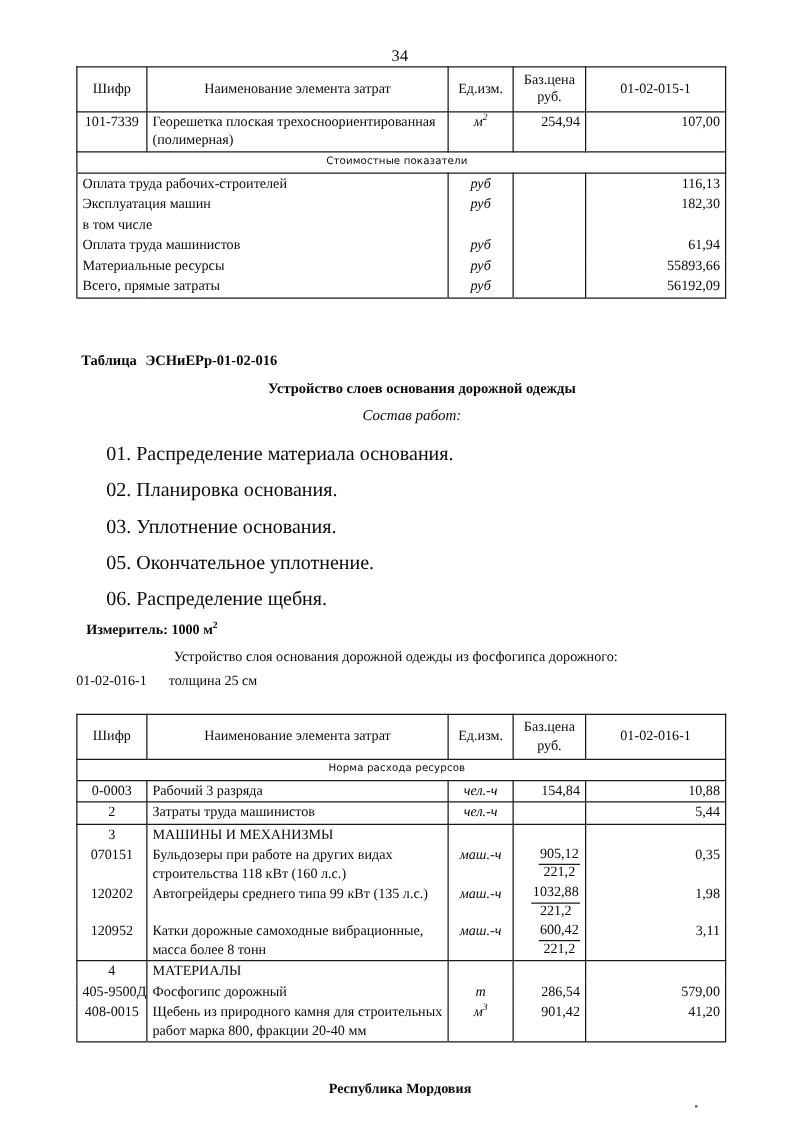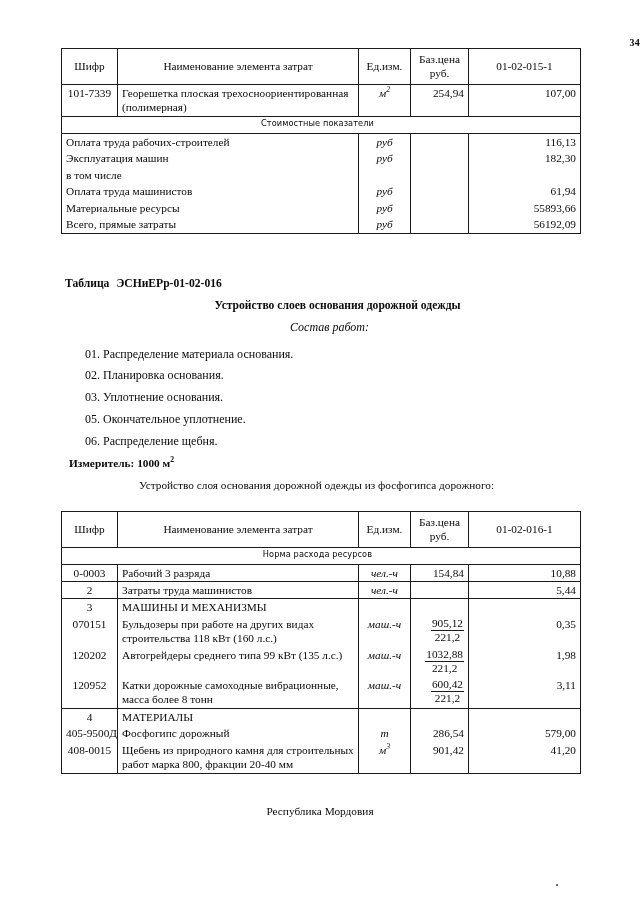--- a/index.html
+++ b/index.html
@@ -19,25 +19,24 @@
   .page {
     position: relative;
     width: 640px;
     height: 905px;
     box-sizing: border-box;
     padding: 0;
   }
 
   
   .page-number {
-    text-align: right;
-    font-size: 10px;
+    text-align: center;
+    font-size: 13px;
     padding-top: 37px;
     letter-spacing: 0.2px;
-    font-weight: bold;
   }
 
   
   .doc-table {
     border-collapse: collapse;
     table-layout: fixed;
     font-size: 11.3px;
     line-height: 1.28;
     margin-left: 61px;
     width: 519px;
@@ -132,21 +131,21 @@
     text-align: center;
     padding-top: 8px;
     padding-left: 18px;
   }
   .works-list {
     list-style: none;
     margin: 0;
     padding: 9px 0 0 0;
   }
   .works-list li {
-    font-size: 12px;
+    font-size: 16px;
     padding: 0 0 0 24px;
     line-height: 1.82;
   }
   .meter {
     font-weight: bold;
     font-size: 11.3px;
     padding: 4px 0 0 8px;
   }
   .variant-line {
     font-size: 11.3px;
@@ -155,20 +154,21 @@
   .variant-code {
     font-size: 11.3px;
     padding: 7px 0 0 0;
   }
   .variant-code .vc-id { display: inline-block; width: 74px; }
 
   .footer {
     text-align: center;
     font-size: 11.3px;
     padding-top: 31px;
+    font-weight: bold;
   }
   .speck {
     position: absolute;
     left: 556px;
     top: 884px;
     width: 2px;
     height: 2px;
     background: #6d6d6d;
   }
 </style>
@@ -270,20 +270,23 @@
       <li>05. Окончательное уплотнение.</li>
       <li>06. Распределение щебня.</li>
     </ul>
 
     <div class="meter">
       <span>Измеритель: 1000 м</span><sup>2</sup>
     </div>
 
     <div class="variant-line">Устройство слоя основания дорожной одежды из фосфогипса дорожного:</div>
 
+    <div class="variant-code">
+      <span class="vc-id">01-02-016-1</span><span>толщина 25 см</span>
+    </div>
 
   </div>
 
   <div class="gap-c"></div>
 
   <table class="doc-table">
     <colgroup>
       <col class="c-code">
         <col class="c-name">
         <col class="c-unit">

